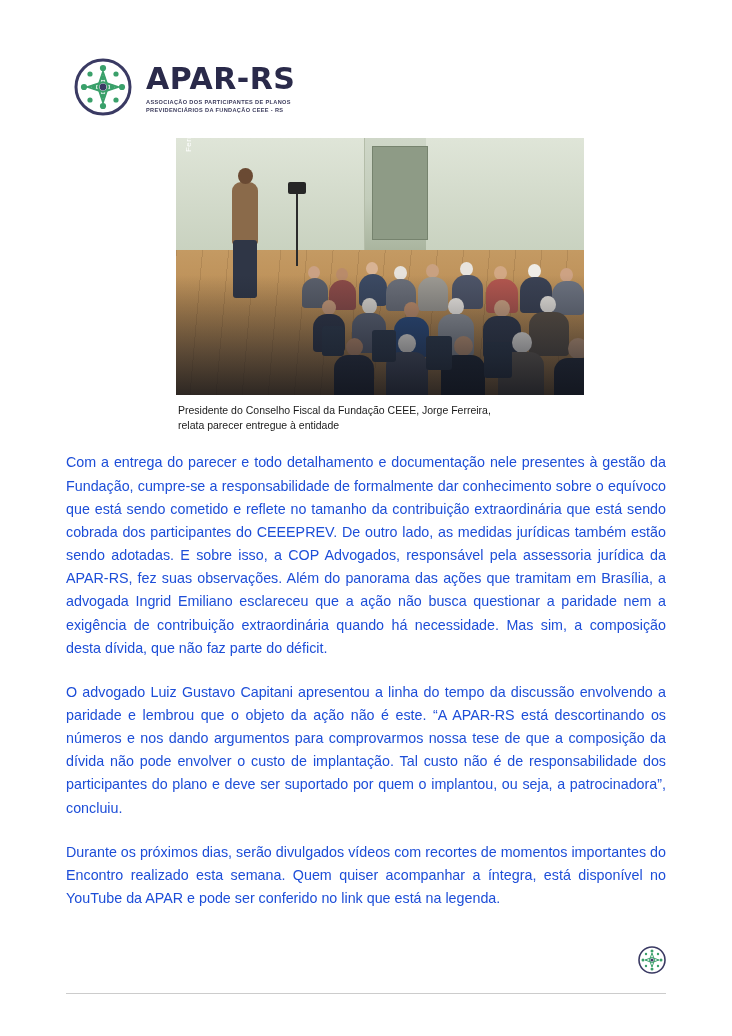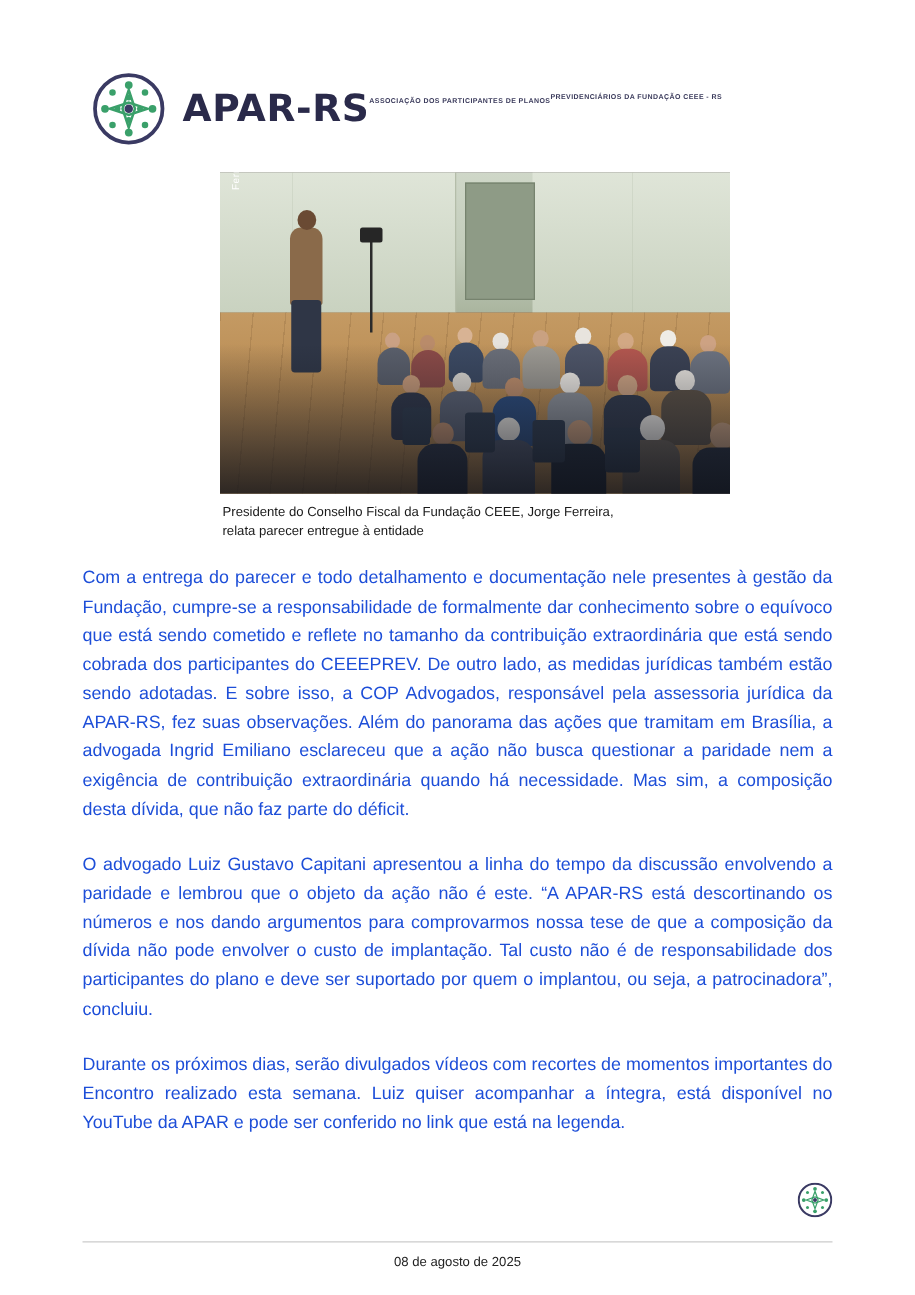--- a/index.html
+++ b/index.html
@@ -35,21 +35,21 @@
   }
   .logo-mark {
     width: 58px;
     height: 58px;
     position: relative;
     flex: 0 0 auto;
   }
   .logo-mark svg { display: block; }
   .logo-text {
     display: flex;
-    flex-direction: row;
+    flex-direction: column;
     justify-content: center;
     padding-top: 2px;
   }
   .logo-title {
     font-size: 30px;
     font-weight: bold;
     letter-spacing: 0.5px;
     color: #2a2a4a;
     line-height: 1;
     font-family: "DejaVu Sans", sans-serif;
@@ -346,21 +346,21 @@
 
       <div class="shadow"></div>
       <div class="credit">Fernando C. Vieira</div>
     </div>
     <div class="caption">Presidente do Conselho Fiscal da Fundação CEEE, Jorge Ferreira, relata parecer entregue à entidade</div>
   </div>
 
   <div class="body-copy">
     <p>Com a entrega do parecer e todo detalhamento e documentação nele presentes à gestão da Fundação, cumpre-se a responsabilidade de formalmente dar conhecimento sobre o equívoco que está sendo cometido e reflete no tamanho da contribuição extraordinária que está sendo cobrada dos participantes do CEEEPREV. De outro lado, as medidas jurídicas também estão sendo adotadas. E sobre isso, a COP Advogados, responsável pela assessoria jurídica da APAR-RS, fez suas observações. Além do panorama das ações que tramitam em Brasília, a advogada Ingrid Emiliano esclareceu que a ação não busca questionar a paridade nem a exigência de contribuição extraordinária quando há necessidade. Mas sim, a composição desta dívida, que não faz parte do déficit.</p>
     <p>O advogado Luiz Gustavo Capitani apresentou a linha do tempo da discussão envolvendo a paridade e lembrou que o objeto da ação não é este. “A APAR-RS está descortinando os números e nos dando argumentos para comprovarmos nossa tese de que a composição da dívida não pode envolver o custo de implantação. Tal custo não é de responsabilidade dos participantes do plano e deve ser suportado por quem o implantou, ou seja, a patrocinadora”, concluiu.</p>
-    <p>Durante os próximos dias, serão divulgados vídeos com recortes de momentos importantes do Encontro realizado esta semana. Luiz quiser acompanhar a íntegra, está disponível no YouTube da APAR e pode ser conferido no link que está na legenda.</p>
+    <p>Durante os próximos dias, serão divulgados vídeos com recortes de momentos importantes do Encontro realizado esta semana. Quem quiser acompanhar a íntegra, está disponível no YouTube da APAR e pode ser conferido no link que está na legenda.</p>
   </div>
 
   <div class="footer-mark">
     <svg viewBox="0 0 28 28" width="28" height="28" aria-hidden="true">
       <circle cx="14" cy="14" r="13" fill="none" stroke="#3a3a63" stroke-width="1.6"></circle>
       <g fill="#3aa06a">
         <circle cx="14" cy="5" r="1.5"></circle>
         <circle cx="14" cy="23" r="1.5"></circle>
         <circle cx="5" cy="14" r="1.5"></circle>
         <circle cx="23" cy="14" r="1.5"></circle>
@@ -368,15 +368,14 @@
         <circle cx="20" cy="8" r="1.2"></circle>
         <circle cx="8" cy="20" r="1.2"></circle>
         <circle cx="20" cy="20" r="1.2"></circle>
       </g>
       <path d="M14 7 L16.5 14 L14 21 L11.5 14 Z" fill="none" stroke="#3aa06a" stroke-width="1"></path>
       <path d="M7 14 L14 11.5 L21 14 L14 16.5 Z" fill="none" stroke="#3aa06a" stroke-width="1"></path>
       <circle cx="14" cy="14" r="1.6" fill="#3a3a63"></circle>
     </svg>
   </div>
   <div class="footer-rule"></div>
-  <div class="footer-date">08 de agosto de 2025</div>
 
 </div>
 
 </body></html>

